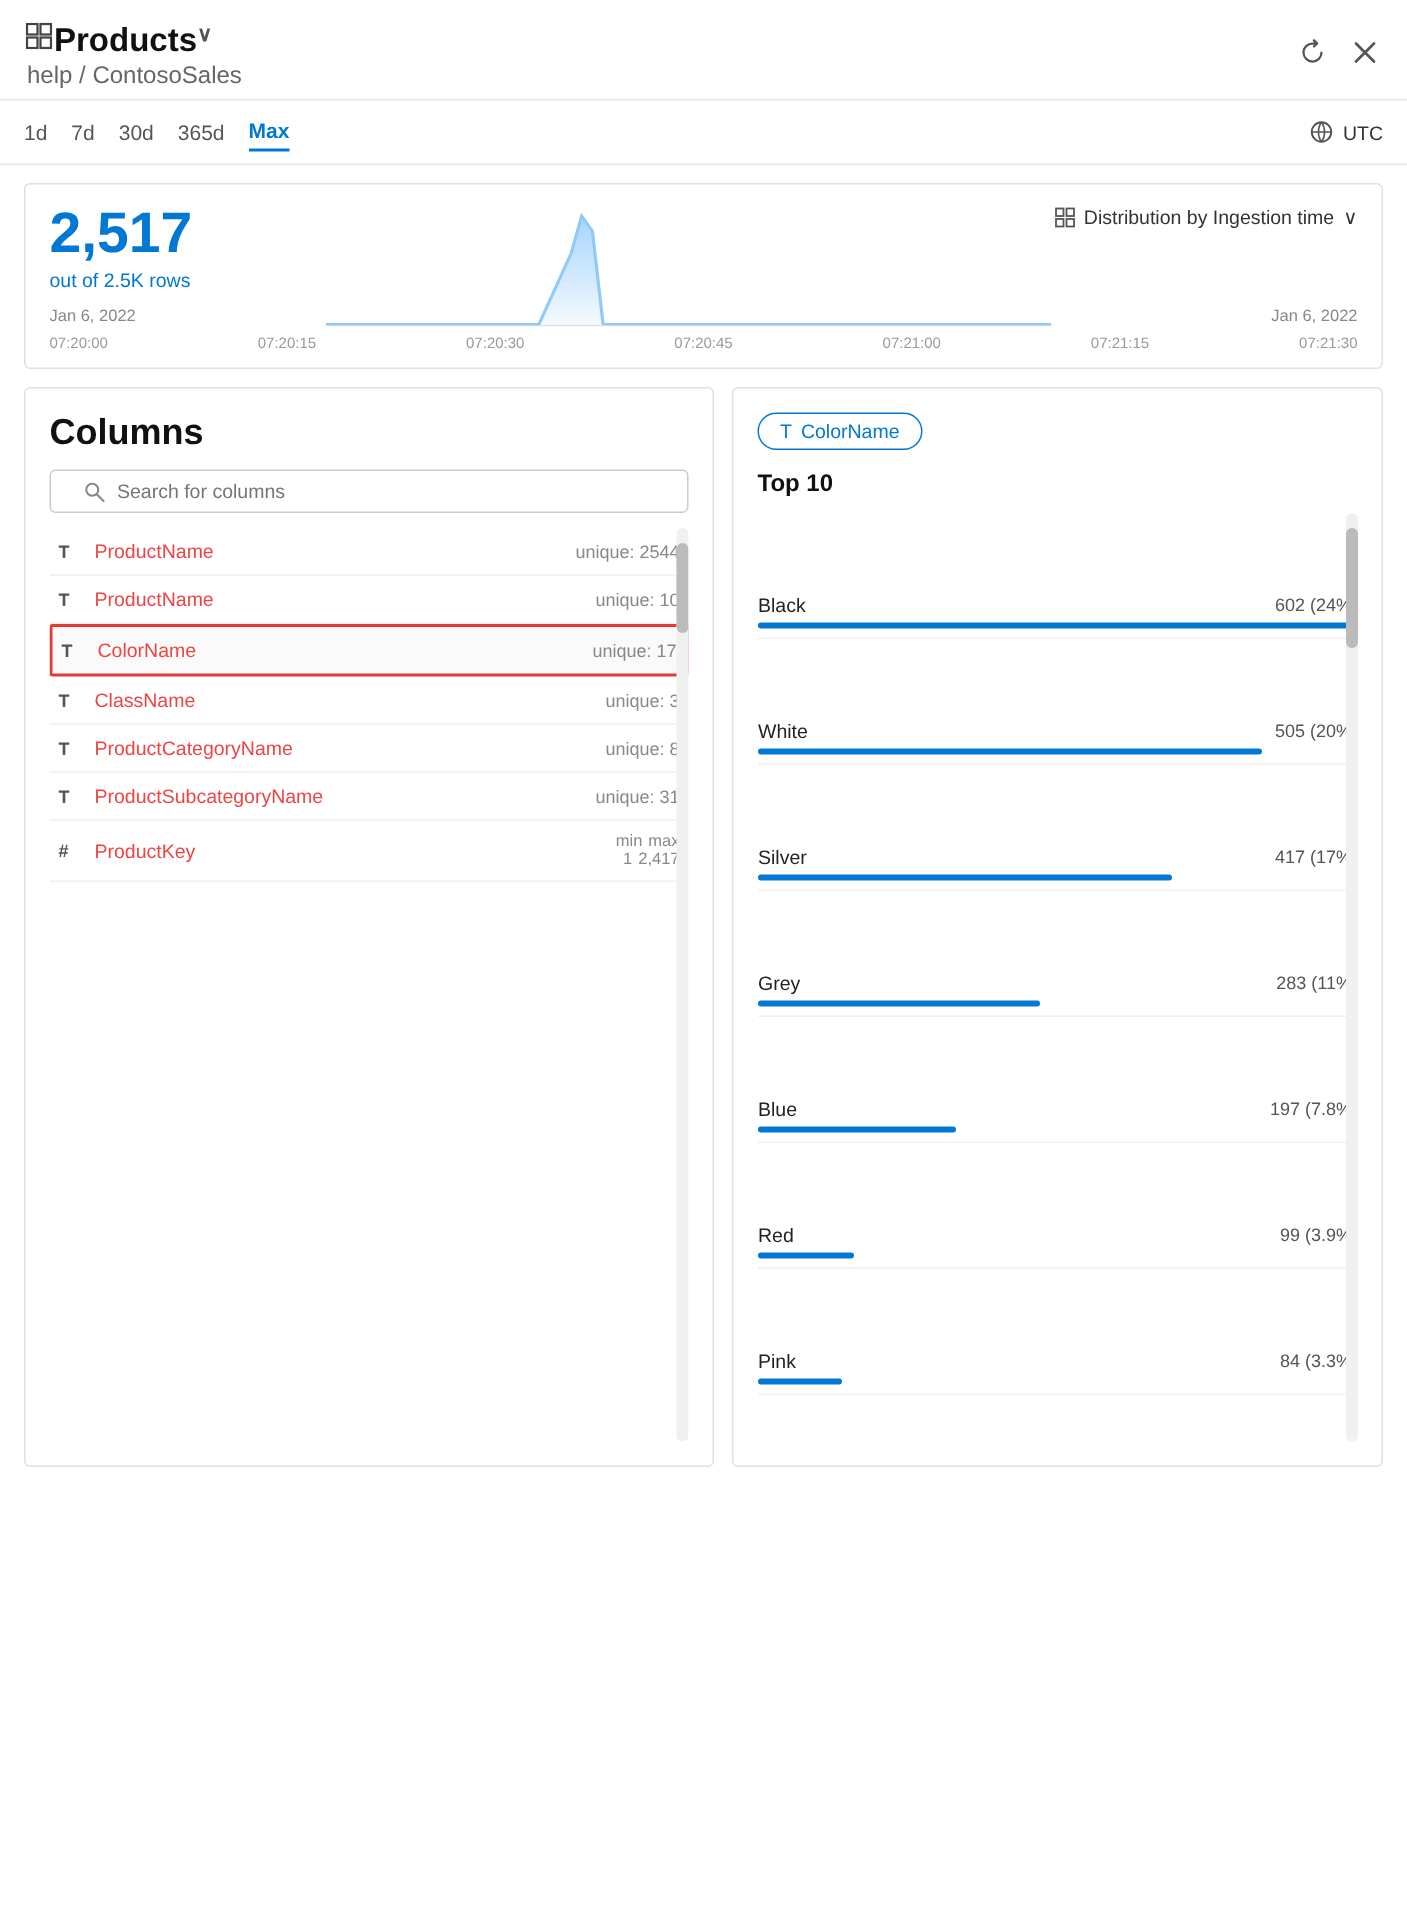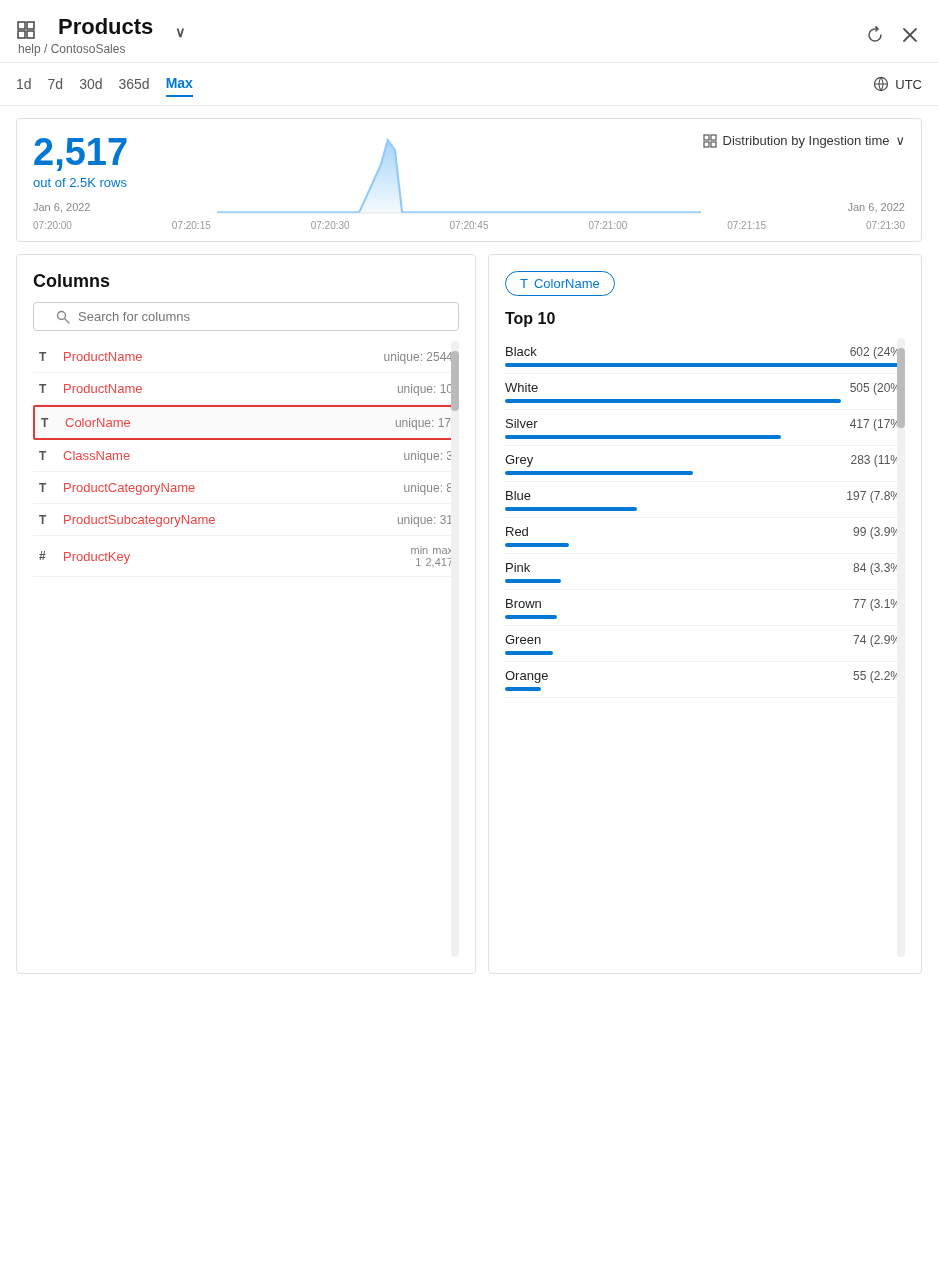--- a/index.html
+++ b/index.html
@@ -27,39 +27,39 @@
       justify-content: space-between;
       padding: 14px 16px 6px 16px;
       border-bottom: 1px solid #e8e8e8;
     }
     .header-left {
       display: flex;
       flex-direction: column;
     }
     .header-title {
       display: flex;
-      align-items: flex-end;
-      gap: 22px;
+      align-items: flex-start;
+      gap: 0;
       font-size: 22px;
       font-weight: 600;
       color: #111;
     }
     .header-title .grid-icon {
       width: 20px;
       height: 20px;
       display: inline-flex;
       align-items: center;
       justify-content: center;
     }
     .header-title .chevron-icon {
       font-size: 14px;
       color: #555;
     }
     .header-breadcrumb {
-      font-size: 12px;
+      font-size: 16px;
       color: #666;
       margin-top: 2px;
       padding-left: 2px;
     }
     .header-actions {
       display: flex;
       align-items: center;
       gap: 10px;
       padding-top: 8px;
     }
@@ -175,21 +175,21 @@
       width: 460px;
       flex-shrink: 0;
       border: 1px solid #e0e0e0;
       border-radius: 4px;
       padding: 16px;
       display: flex;
       flex-direction: column;
       gap: 10px;
     }
     .columns-title {
-      font-size: 18px;
+      font-size: 24px;
       font-weight: 700;
       color: #111;
     }
     .search-box {
       display: flex;
       align-items: center;
       gap: 8px;
       border: 1px solid #ccc;
       border-radius: 4px;
       padding: 6px 22px;
@@ -307,21 +307,22 @@
     }
     .top10-item {
       display: flex;
       flex-direction: column;
       padding: 6px 0;
       border-bottom: 1px solid #f0f0f0;
     }
     .top10-item-row {
       display: flex;
       justify-content: space-between;
-      align-items: center;
+      align-items: flex-start;
+      margin-top: 48px;
     }
     .top10-label {
       font-size: 13px;
       color: #222;
     }
     .top10-value {
       font-size: 12px;
       color: #555;
     }
     .top10-bar {

